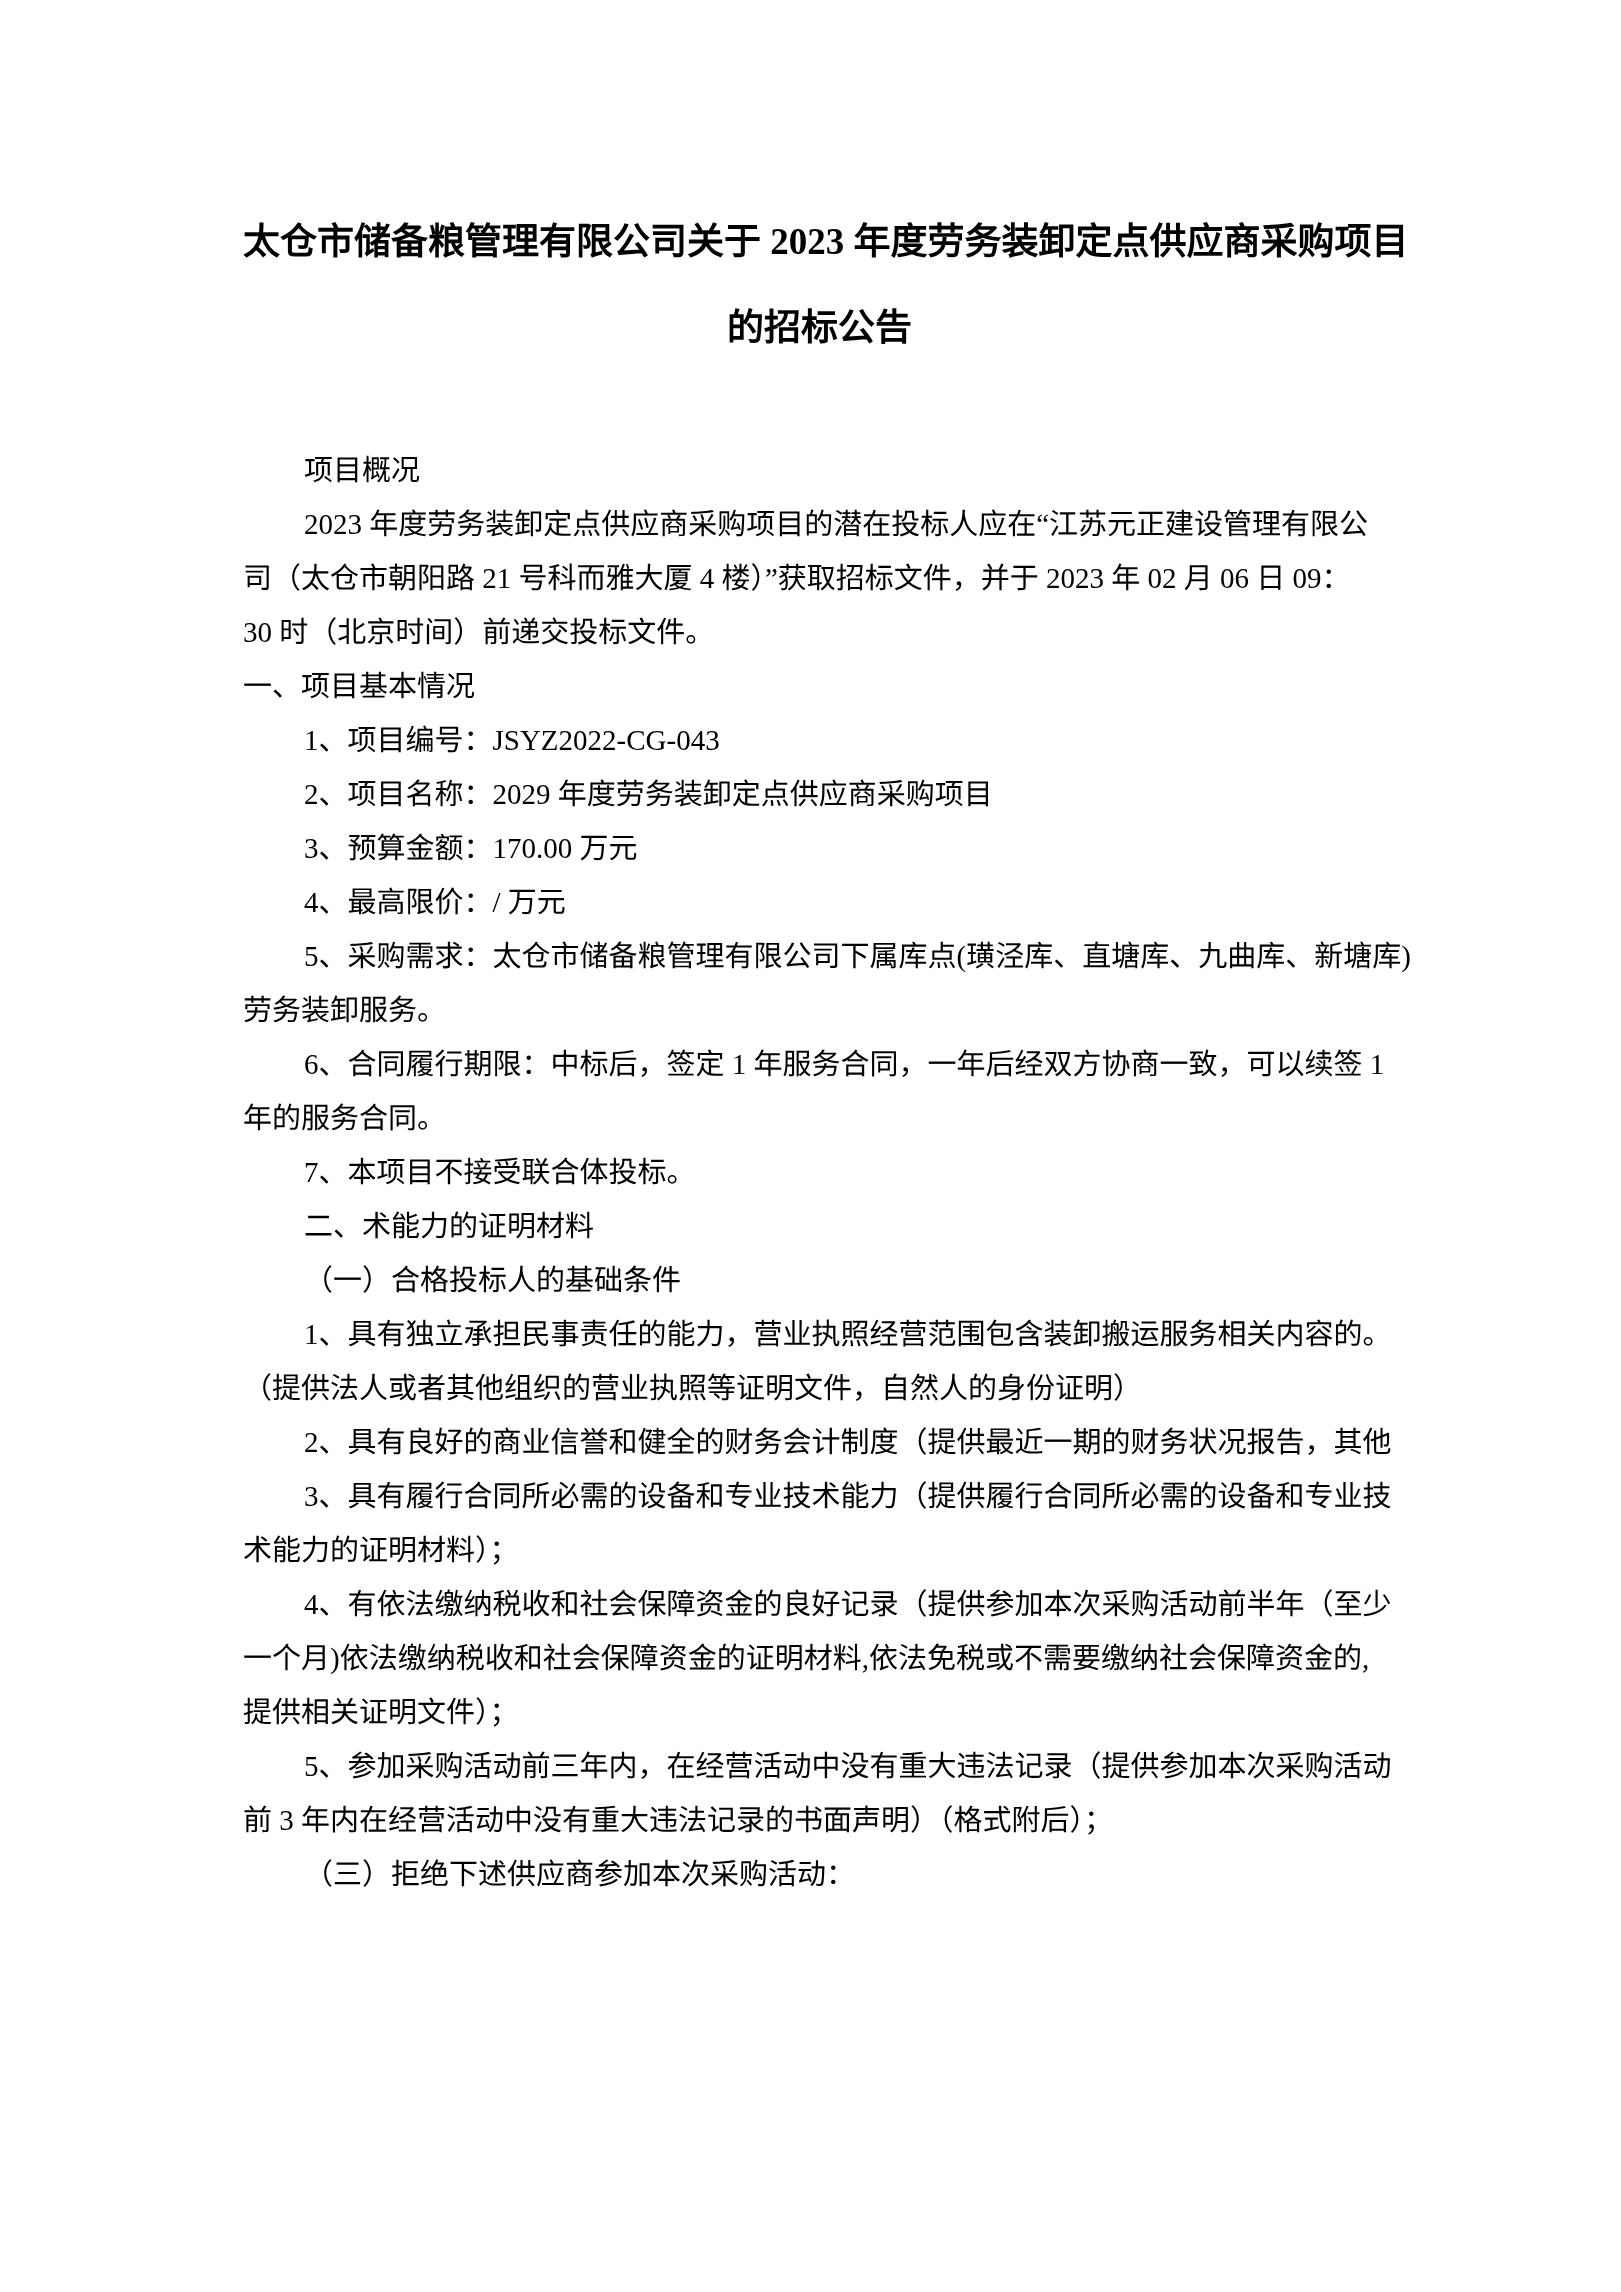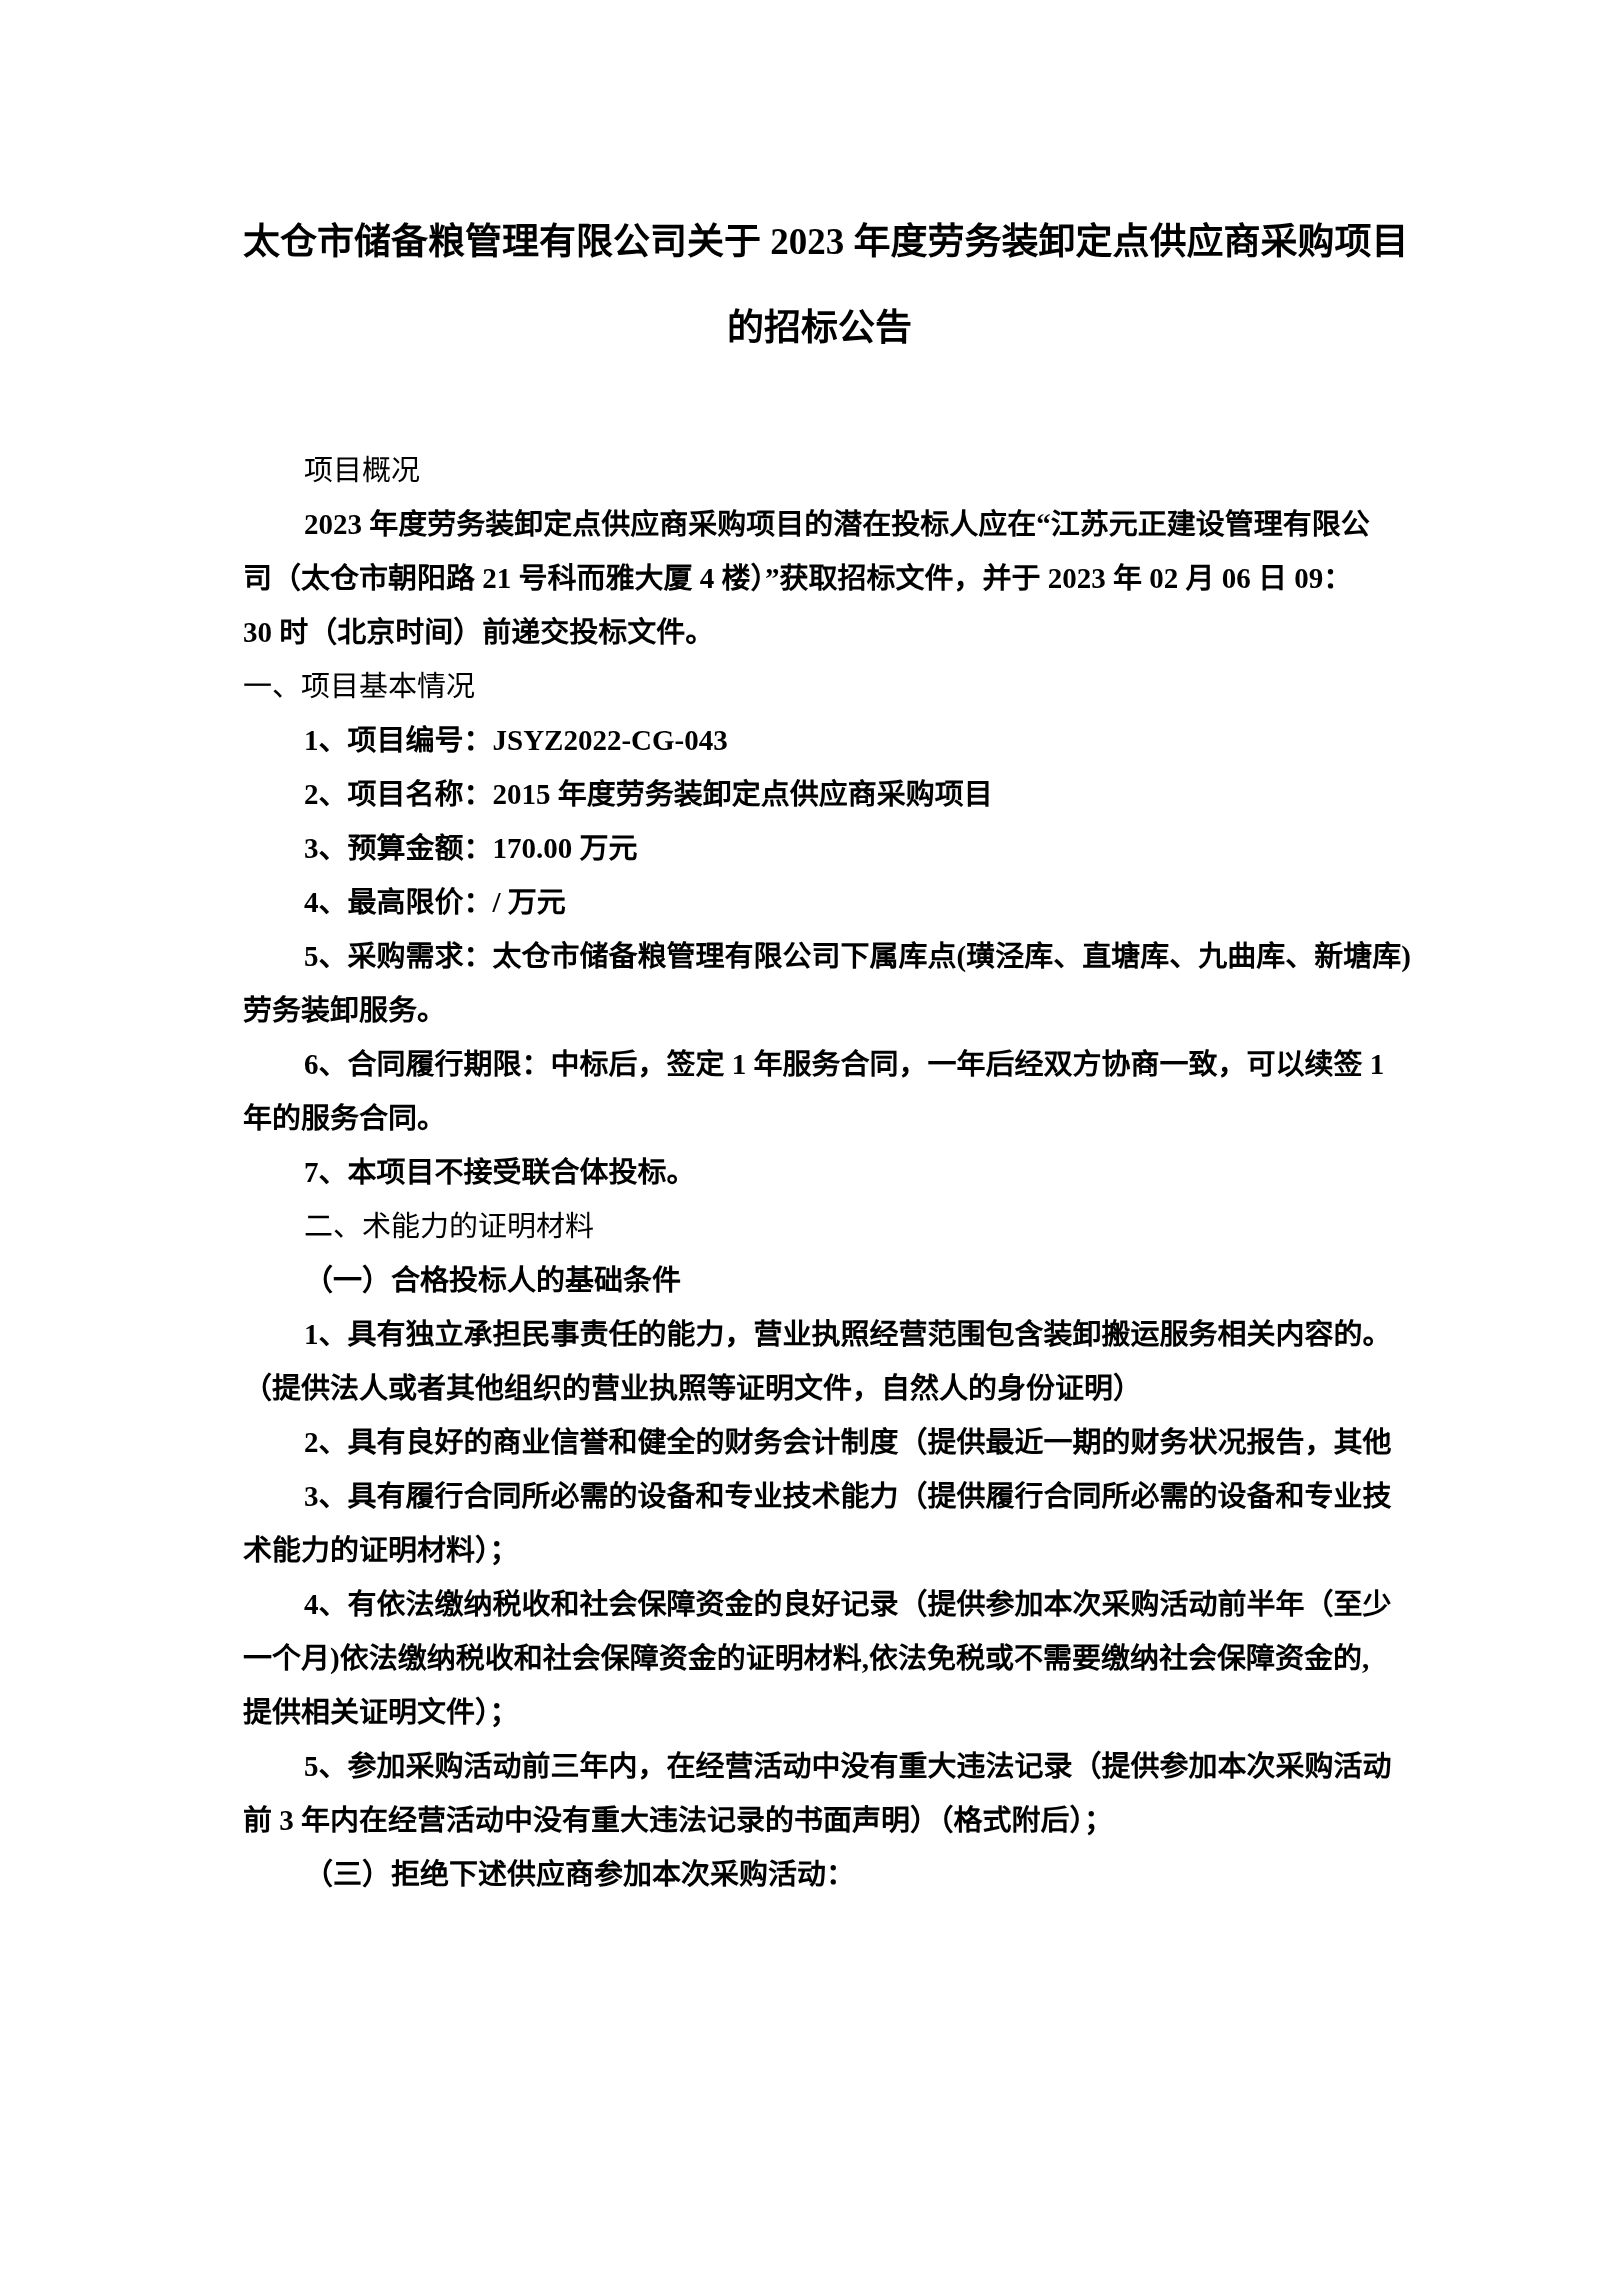--- a/index.html
+++ b/index.html
@@ -35,21 +35,20 @@
     white-space: nowrap;
   }
   .body {
     margin-top: 72px;
   }
   .line {
     font-size: 29px;
     height: 54px;
     line-height: 54px;
     white-space: pre;
-    font-weight: bold;
   }
   .line.indent {
     padding-left: 61px;
   }
   .line.bold {
     font-weight: normal;
   }
 </style>
 </head>
 <body>
@@ -60,21 +59,21 @@
       <div class="title-line">太仓市储备粮管理有限公司关于 2023 年度劳务装卸定点供应商采购项目</div>
       <div class="title-line">的招标公告</div>
     </div>
     <div class="body" id="body-lines">
         <div class="line bold indent">项目概况</div>
         <div class="line indent">2023 年度劳务装卸定点供应商采购项目的潜在投标人应在“江苏元正建设管理有限公</div>
         <div class="line">司（太仓市朝阳路 21 号科而雅大厦 4 楼）”获取招标文件，并于 2023 年 02 月 06 日 09：</div>
         <div class="line">30 时（北京时间）前递交投标文件。</div>
         <div class="line bold">一、项目基本情况</div>
         <div class="line indent">1、项目编号：JSYZ2022-CG-043</div>
-        <div class="line indent">2、项目名称：2015 年度劳务装卸定点供应商采购项目</div>
+        <div class="line indent">2、项目名称：2029 年度劳务装卸定点供应商采购项目</div>
         <div class="line indent">3、预算金额：170.00 万元</div>
         <div class="line indent">4、最高限价：/ 万元</div>
         <div class="line indent">5、采购需求：太仓市储备粮管理有限公司下属库点(璜泾库、直塘库、九曲库、新塘库)</div>
         <div class="line">劳务装卸服务。</div>
         <div class="line indent">6、合同履行期限：中标后，签定 1 年服务合同，一年后经双方协商一致，可以续签 1</div>
         <div class="line">年的服务合同。</div>
         <div class="line indent">7、本项目不接受联合体投标。</div>
         <div class="line bold indent">二、术能力的证明材料</div>
         <div class="line indent">（一）合格投标人的基础条件</div>
         <div class="line indent">1、具有独立承担民事责任的能力，营业执照经营范围包含装卸搬运服务相关内容的。</div>

